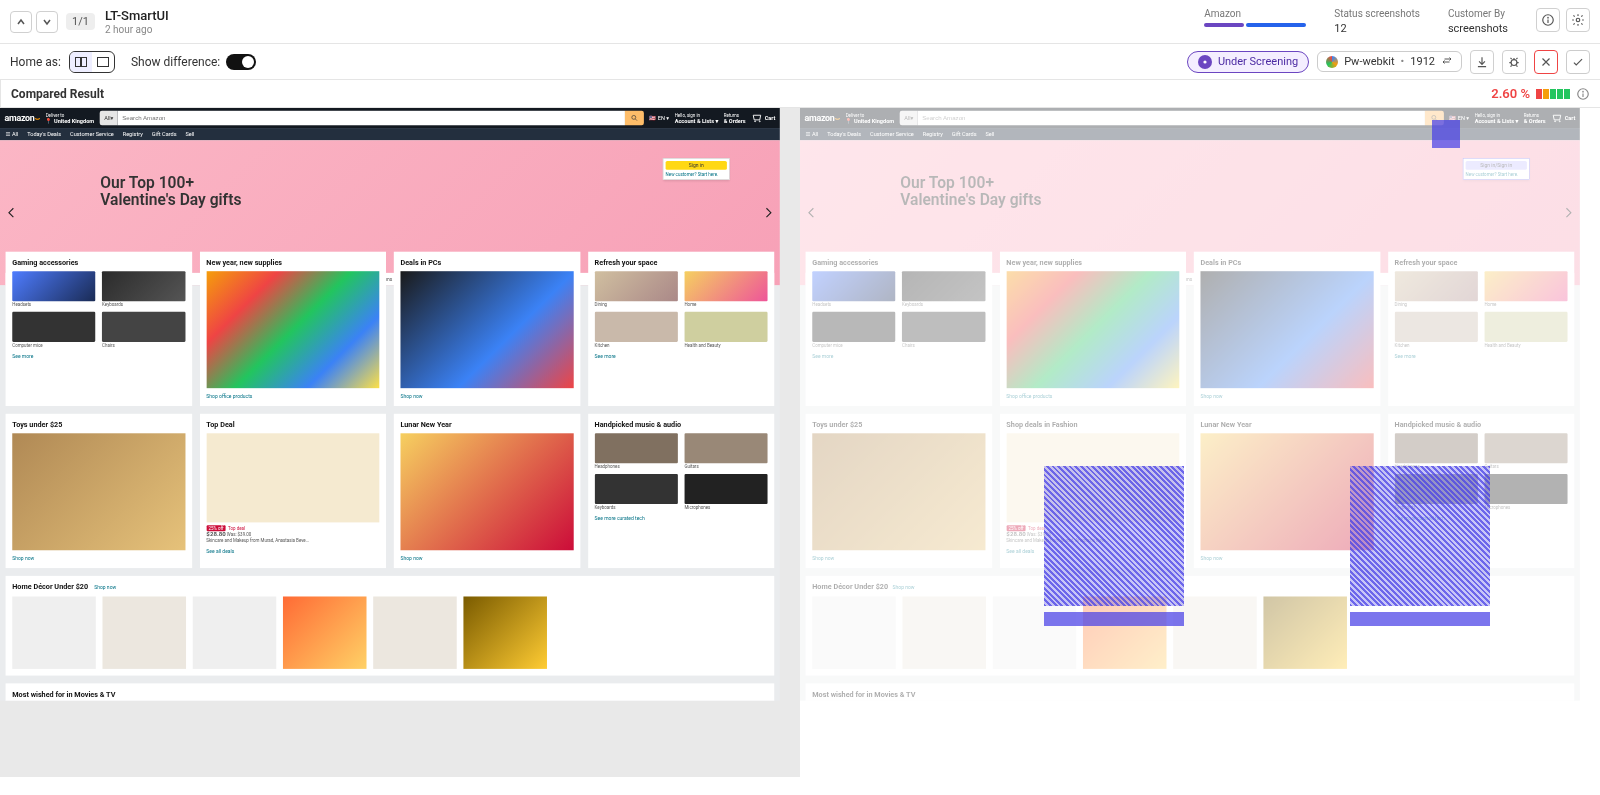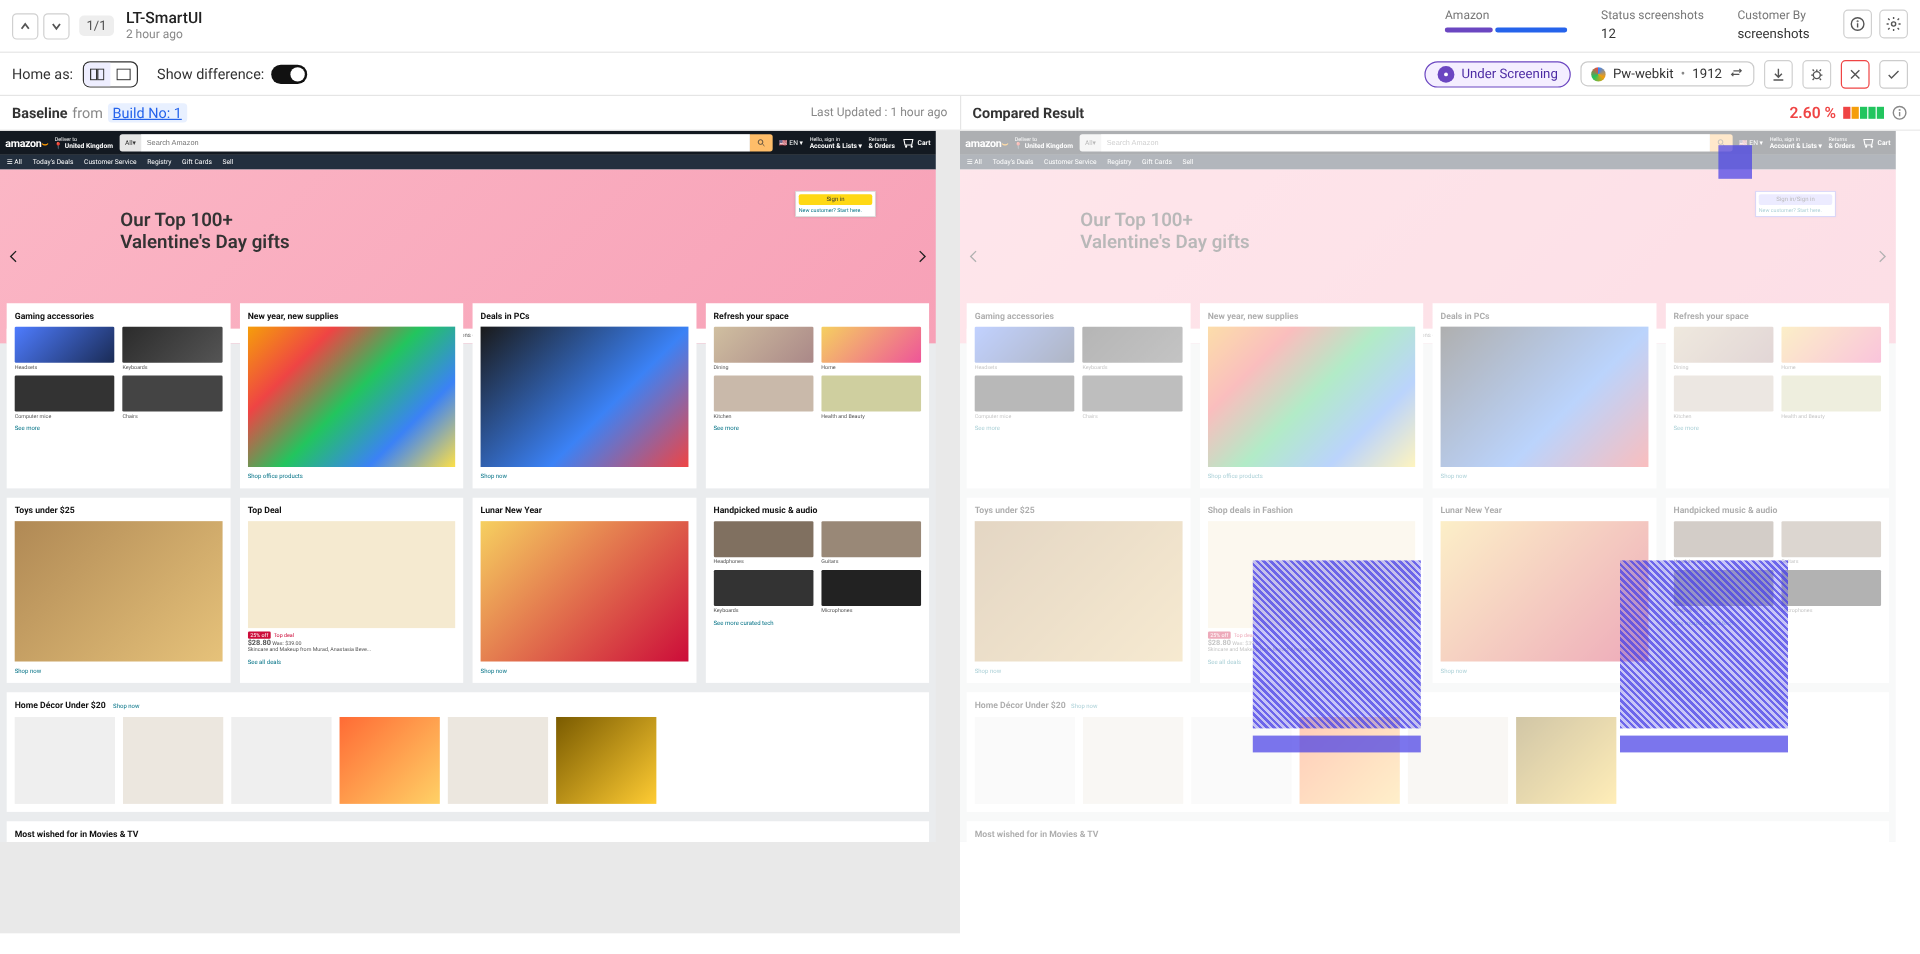--- a/index.html
+++ b/index.html
@@ -237,26 +237,20 @@
     </div>
     <div class="icon-btn ok">
       <svg viewBox="0 0 24 24" fill="none" stroke="#333" stroke-width="2">
           <path d="M5 13l4 4L19 7"></path>
         </svg>
     </div>
   </div>
 </div>
 
 <div class="cmp-head">
-  <div class="half">
-    <b>Baseline</b>
-    <span style="color:#888; margin-left:4px;">from</span>
-    <a class="link">Build No: 1</a>
-    <span class="muted">Last Updated : 1 hour ago</span>
-  </div>
   <div class="divider"></div>
   <div class="half">
     <b>Compared Result</b>
     <span class="diff-pct">2.60 %</span>
     <div class="diffbars">
       <span style="background:#ef4444"></span>
         <span style="background:#f59e0b"></span>
         <span style="background:#22c55e"></span>
         <span style="background:#22c55e"></span>
         <span style="background:#22c55e"></span>

